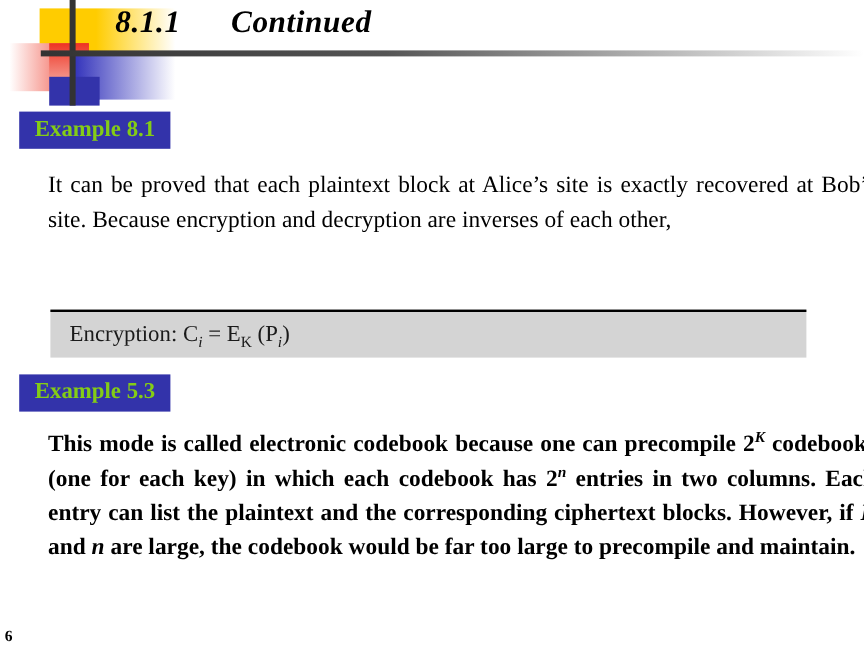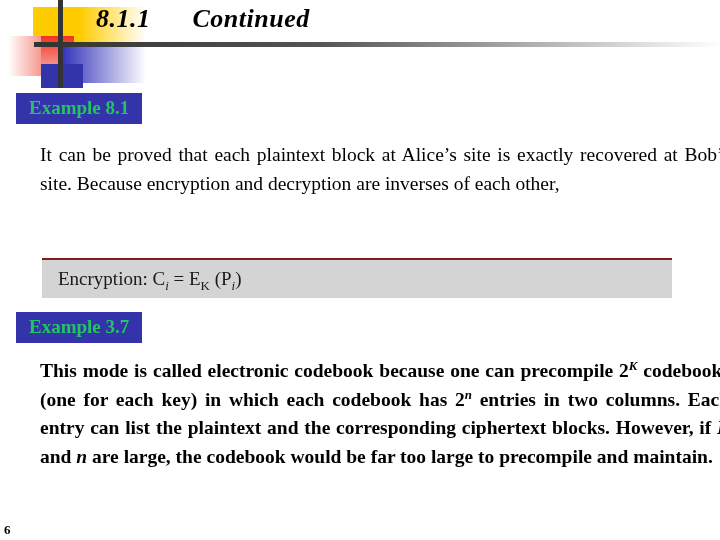--- a/index.html
+++ b/index.html
@@ -94,21 +94,21 @@
     font-weight: bold;
     font-style: italic;
     letter-spacing: 0.5px;
     white-space: pre;
   }
 
   
   .example-box {
     display: inline-block;
     background: #3333aa;
-    color: #22c55e;
+    color: #84cc16;
     font-weight: bold;
     font-size: 19px;
     padding: 5px 13px 6px 13px;
     line-height: 1.05;
   }
   .example-row-1 { position: absolute; left: 16px; top: 93px; }
   .example-row-2 { position: absolute; left: 16px; top: 312px; }
 
   
   .para {
@@ -138,21 +138,21 @@
   }
 
   
   .formula-band {
     position: absolute;
     left: 42px;
     top: 258px;
     width: 630px;
     height: 38px;
     background: #d4d4d4;
-    border-top: 2px solid #7f1d1d;
+    border-top: 2px solid #000000;
     display: flex;
     align-items: center;
   }
   .formula {
     position: absolute;
     font-size: 19px;
     color: #1a1a1a;
     white-space: nowrap;
   }
   .formula-enc { left: 16px; }
@@ -196,18 +196,18 @@
 
 <div class="para para-1">It can be proved that each plaintext block at Alice’s site is exactly recovered at Bob’s site. Because encryption and decryption are inverses of each other,</div>
 
 <div class="formula-band">
   <div class="formula formula-enc">
     <span>Encryption: C</span><sub class="it">i</sub><span> = E</span><sub class="up">K</sub><span> (P</span><sub class="it">i</sub><span>)</span>
   </div>
 </div>
 
 <div class="example-row-2">
-  <span class="example-box">Example 3.7</span>
+  <span class="example-box">Example 5.3</span>
 </div>
 
 <div class="para para-2"><span>This mode is called electronic codebook because one can precompile 2</span><sup>K</sup><span> codebooks (one for each key) in which each codebook has 2</span><sup>n</sup><span> entries in two columns. Each entry can list the plaintext and the corresponding ciphertext blocks. However, if </span><span class="var">K</span><span> and </span><span class="var">n</span><span> are large, the codebook would be far too large to precompile and maintain.</span></div>
 
 <div class="page-number">6</div>
 
 </body></html>

